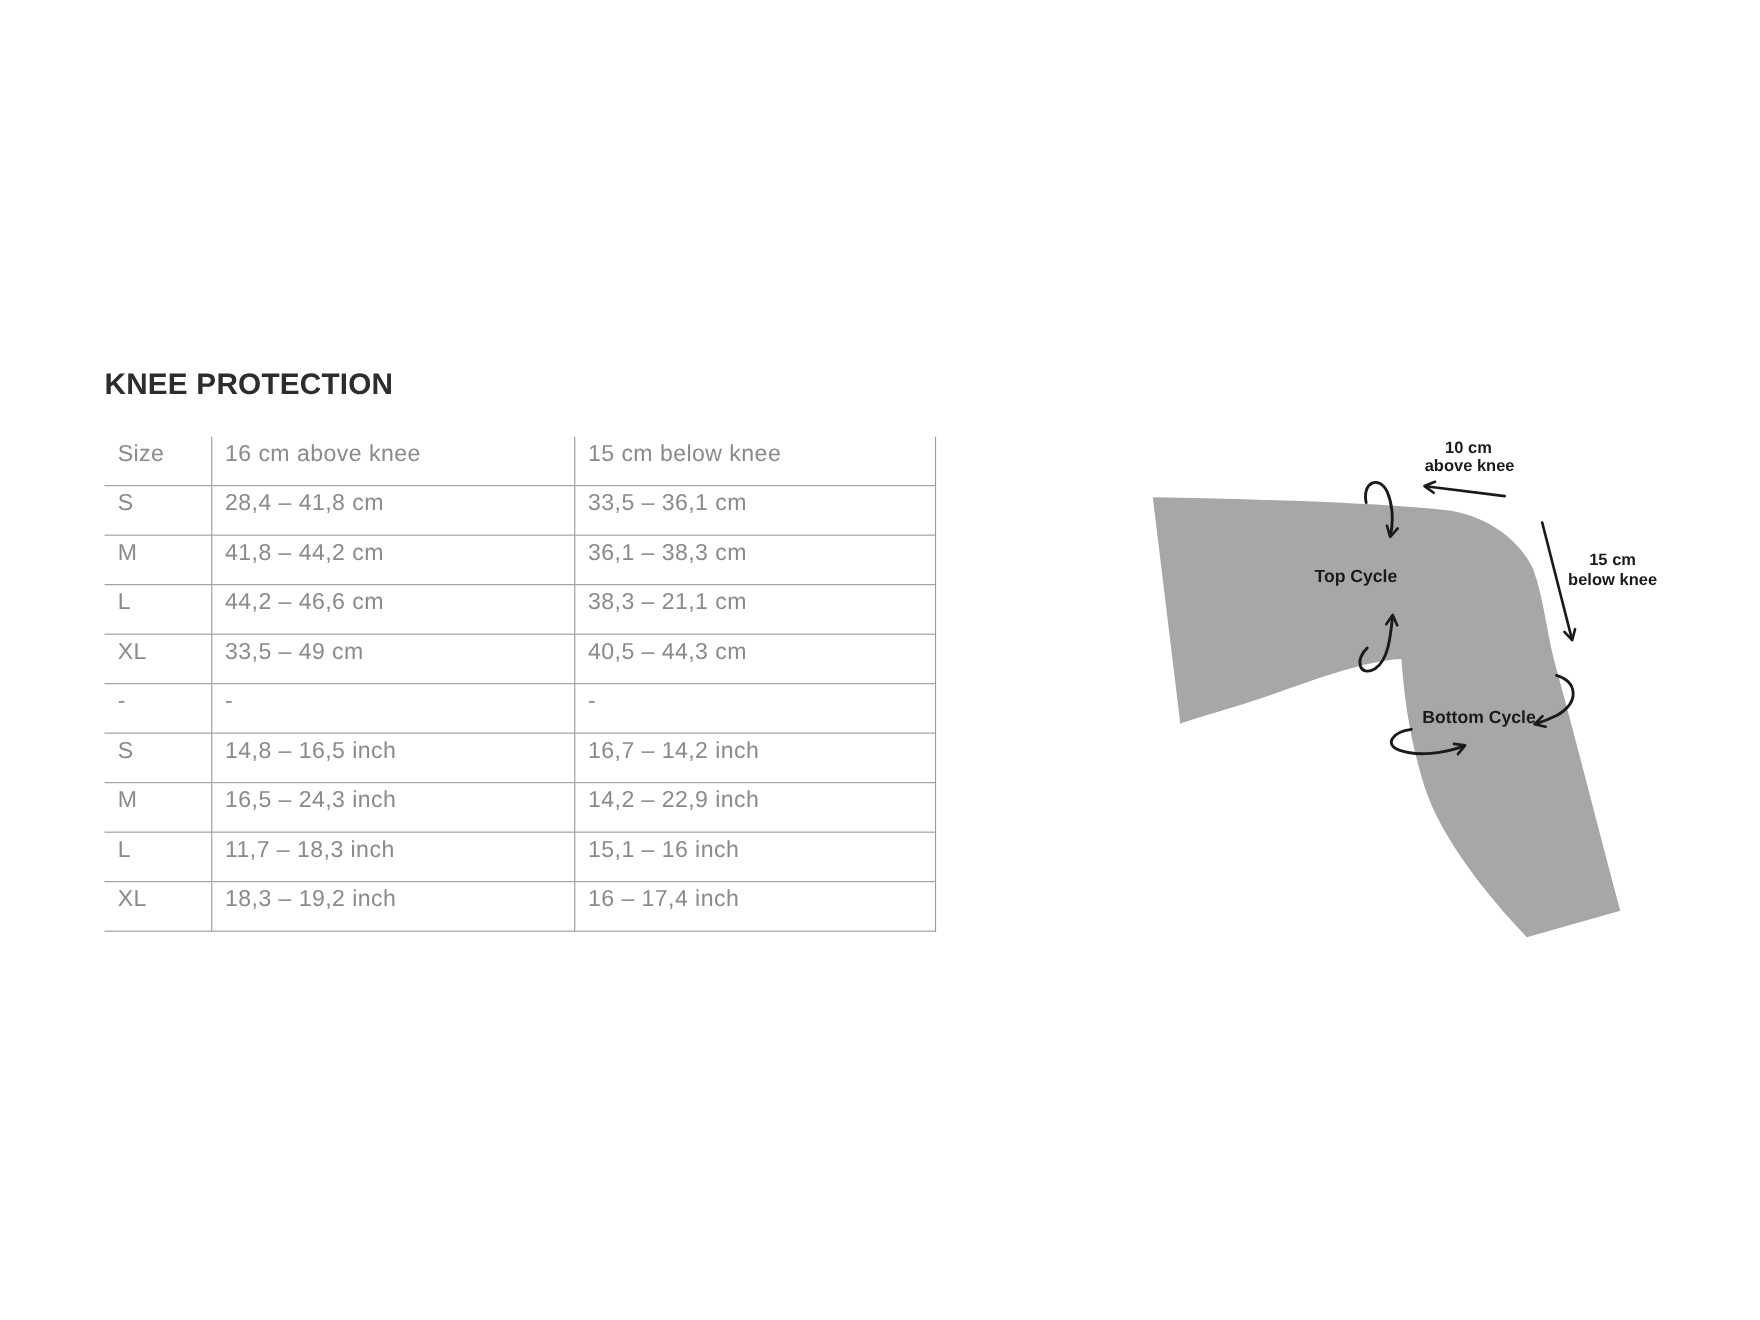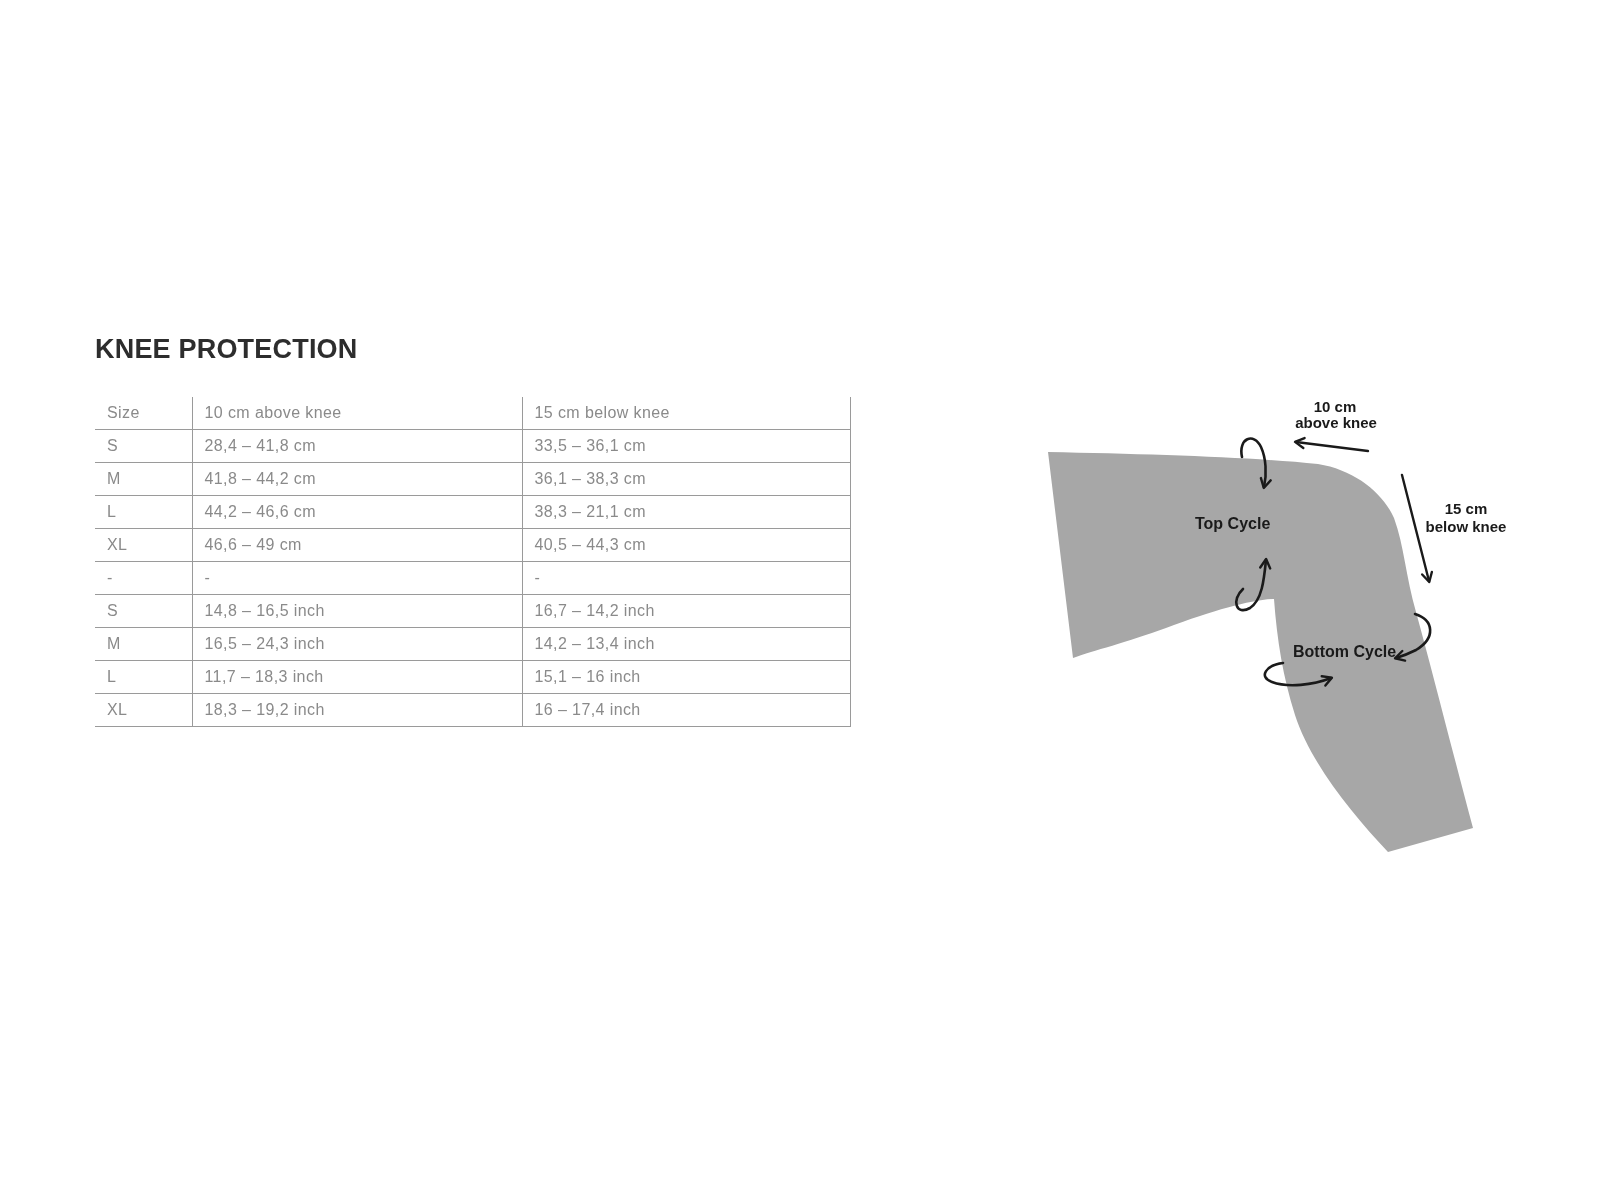--- a/index.html
+++ b/index.html
@@ -21,22 +21,22 @@
   table.size-table{
     position:absolute;
     left:95px;top:397px;
     width:755px;
     border-collapse:collapse;
     table-layout:fixed;
   }
   table.size-table th,
   table.size-table td{
     height:32px;
-    padding:0 6px 0 12px;
-    font-size:16px;
+    padding:0 6px 12px 12px;
+    font-size:21px;
     font-weight:400;
     letter-spacing:0.4px;
     color:#8a8a8a;
     text-align:left;
     vertical-align:middle;
     border-bottom:1px solid #9a9a9a;
     border-right:1px solid #9a9a9a;
     white-space:nowrap;
     overflow:hidden;
   }
@@ -60,21 +60,21 @@
 
   <table class="size-table">
     <colgroup>
       <col style="width:97px">
         <col style="width:330px">
         <col style="width:328px">
     </colgroup>
     <thead>
       <tr>
         <th>Size</th>
-        <th>10 cm above knee</th>
+        <th>16 cm above knee</th>
         <th>15 cm below knee</th>
       </tr>
     </thead>
     <tbody>
       <tr>
         <td>S</td>
         <td>28,4 – 41,8 cm</td>
         <td>33,5 – 36,1 cm</td>
       </tr>
       <tr>
@@ -82,37 +82,37 @@
         <td>41,8 – 44,2 cm</td>
         <td>36,1 – 38,3 cm</td>
       </tr>
       <tr>
         <td>L</td>
         <td>44,2 – 46,6 cm</td>
         <td>38,3 – 21,1 cm</td>
       </tr>
       <tr>
         <td>XL</td>
-        <td>46,6 – 49 cm</td>
+        <td>33,5 – 49 cm</td>
         <td>40,5 – 44,3 cm</td>
       </tr>
       <tr>
         <td>-</td>
         <td>-</td>
         <td>-</td>
       </tr>
       <tr>
         <td>S</td>
         <td>14,8 – 16,5 inch</td>
         <td>16,7 – 14,2 inch</td>
       </tr>
       <tr>
         <td>M</td>
         <td>16,5 – 24,3 inch</td>
-        <td>14,2 – 13,4 inch</td>
+        <td>14,2 – 22,9 inch</td>
       </tr>
       <tr>
         <td>L</td>
         <td>11,7 – 18,3 inch</td>
         <td>15,1 – 16 inch</td>
       </tr>
       <tr>
         <td>XL</td>
         <td>18,3 – 19,2 inch</td>
         <td>16 – 17,4 inch</td>

